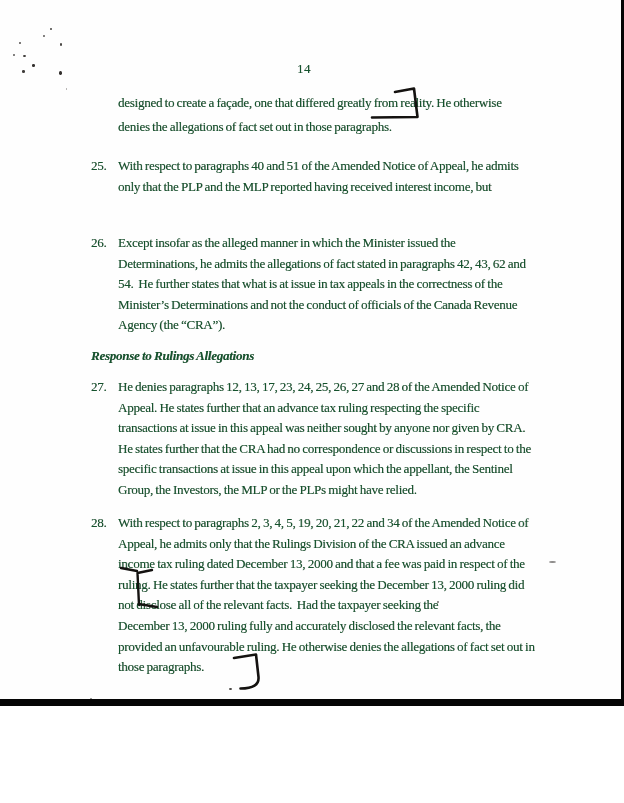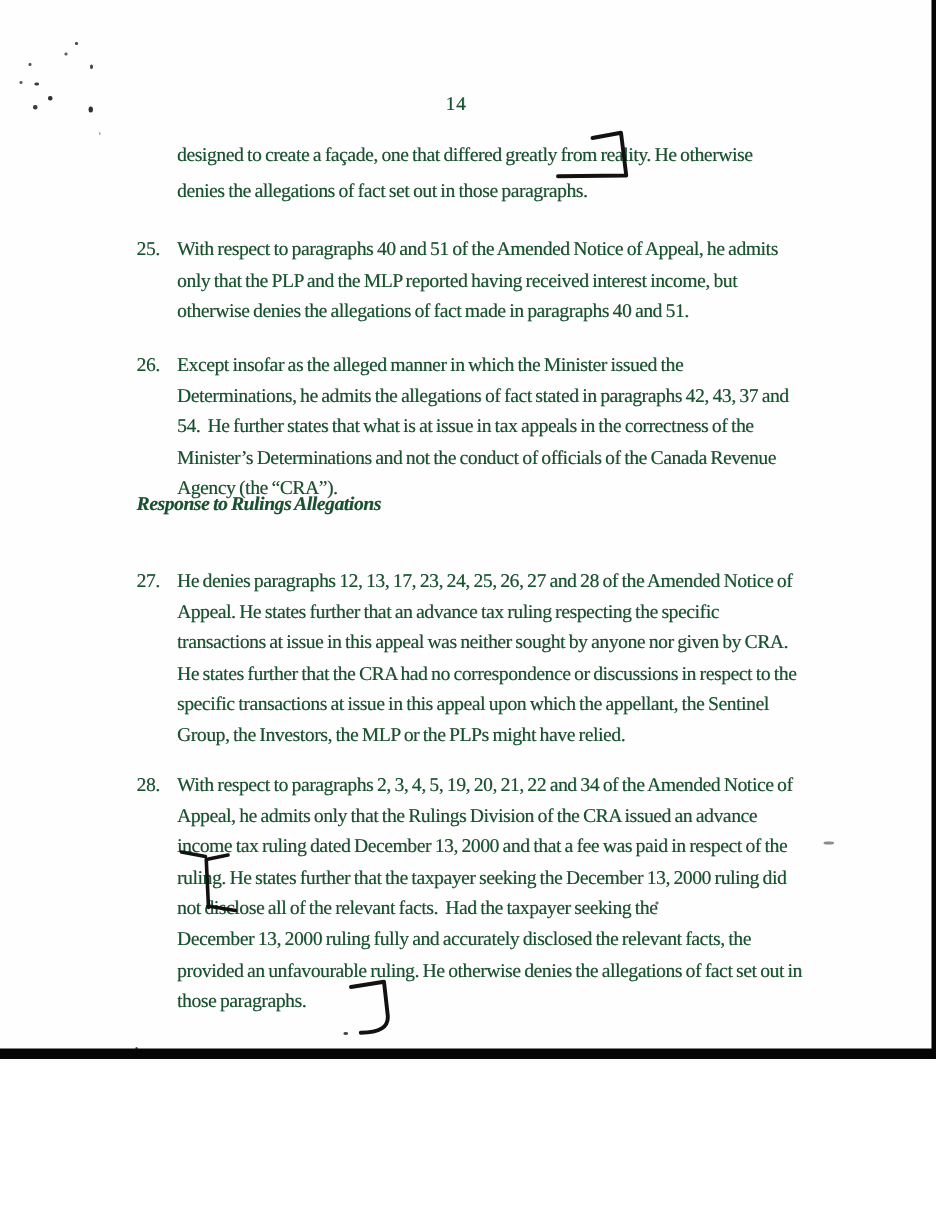--- a/index.html
+++ b/index.html
@@ -33,21 +33,21 @@
     font-size: 13px;
     letter-spacing: -0.25px;
     word-spacing: -0.6px;
     line-height: 20.6px;
     white-space: nowrap;
     font-family: Liberation Serif, serif;
   }
   .b-intro   { top: 91px;  left: 118px; line-height: 24.4px; }
   .b-p25     { top: 156px; left: 91px; }
   .b-p26     { top: 233px; left: 91px; }
-  .b-heading { top: 326px; left: 91px; font-weight: bold; font-style: italic; }
+  .b-heading { top: 346px; left: 91px; font-weight: bold; font-style: italic; }
   .b-p27     { top: 377px; left: 91px; }
   .b-p28     { top: 513px; left: 91px; }
   .pnum {
     position: absolute;
     left: 0;
     top: 0;
   }
   .plines { margin-left: 27px; }
   .line { white-space: nowrap; }
   #pen-marks {
@@ -86,28 +86,27 @@
         <div class="">
           <div class="line">designed to create a façade, one that differed greatly from reality. He otherwise</div>
           <div class="line">denies the allegations of fact set out in those paragraphs.</div>
         </div>
       </div>
       <div class="block txt b-p25">
         <div class="pnum">25.</div>
         <div class="plines">
           <div class="line">With respect to paragraphs 40 and 51 of the Amended Notice of Appeal, he admits</div>
           <div class="line">only that the PLP and the MLP reported having received interest income, but</div>
-          <div class="line">otherwise denies the allegations of fact made in paragraphs 40 and 51.</div>
         </div>
       </div>
       <div class="block txt b-p26">
         <div class="pnum">26.</div>
         <div class="plines">
           <div class="line">Except insofar as the alleged manner in which the Minister issued the</div>
-          <div class="line">Determinations, he admits the allegations of fact stated in paragraphs 42, 43, 37 and</div>
+          <div class="line">Determinations, he admits the allegations of fact stated in paragraphs 42, 43, 62 and</div>
           <div class="line">54.&nbsp; He further states that what is at issue in tax appeals in the correctness of the</div>
           <div class="line">Minister’s Determinations and not the conduct of officials of the Canada Revenue</div>
           <div class="line">Agency (the “CRA”).</div>
         </div>
       </div>
       <div class="block txt b-heading">Response to Rulings Allegations</div>
       <div class="block txt b-p27">
         <div class="pnum">27.</div>
         <div class="plines">
           <div class="line">He denies paragraphs 12, 13, 17, 23, 24, 25, 26, 27 and 28 of the Amended Notice of</div>

